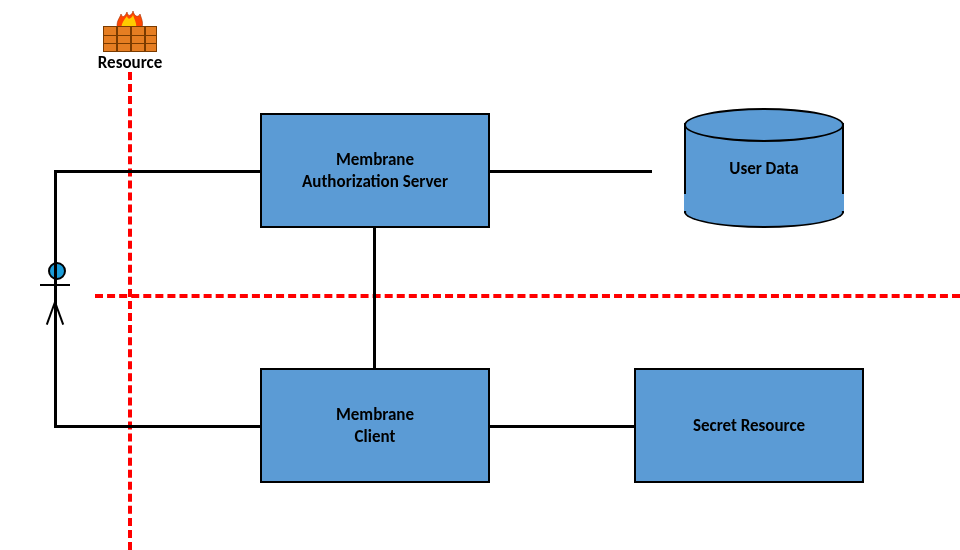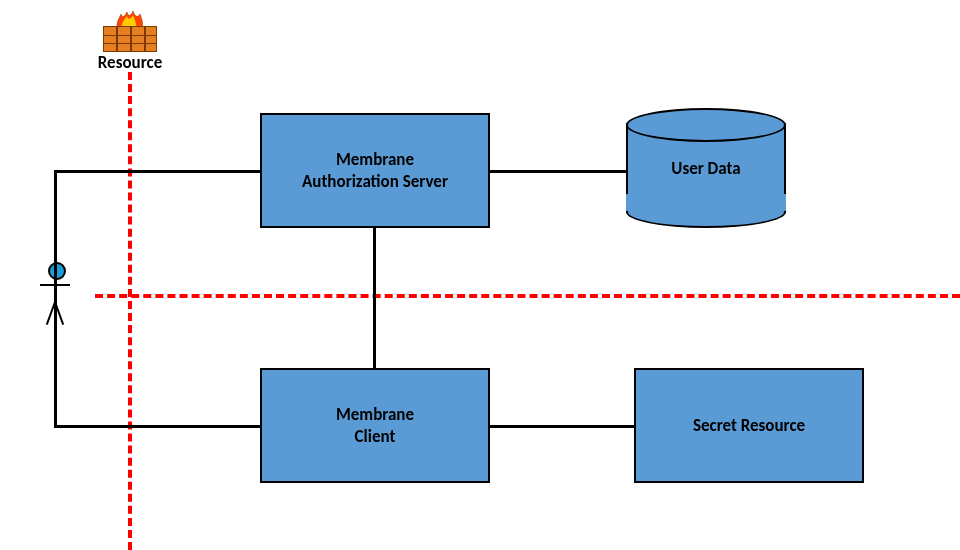--- a/index.html
+++ b/index.html
@@ -198,21 +198,21 @@
 
   <div class="box" style="left:260px; top:368px; width:230px; height:115px;">
     <span style="white-space:pre-line;">Membrane
 Client</span>
   </div>
 
   <div class="box" style="left:634px; top:368px; width:230px; height:115px;">
     <span>Secret Resource</span>
   </div>
 
-  <div class="cylinder" style="left:626px; top:108px;text-decoration:underline;">
+  <div class="cylinder" style="left:684px; top:108px;text-decoration:underline;">
     <div class="top"></div>
     <div class="body">
       <span style="position:relative; z-index:3;">User Data</span>
     </div>
     <div class="bottom"></div>
   </div>
 
 </div>
 
 </body></html>

